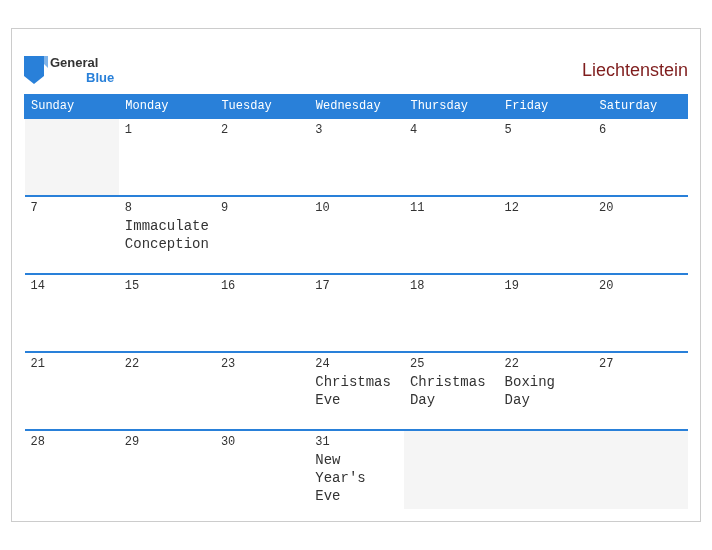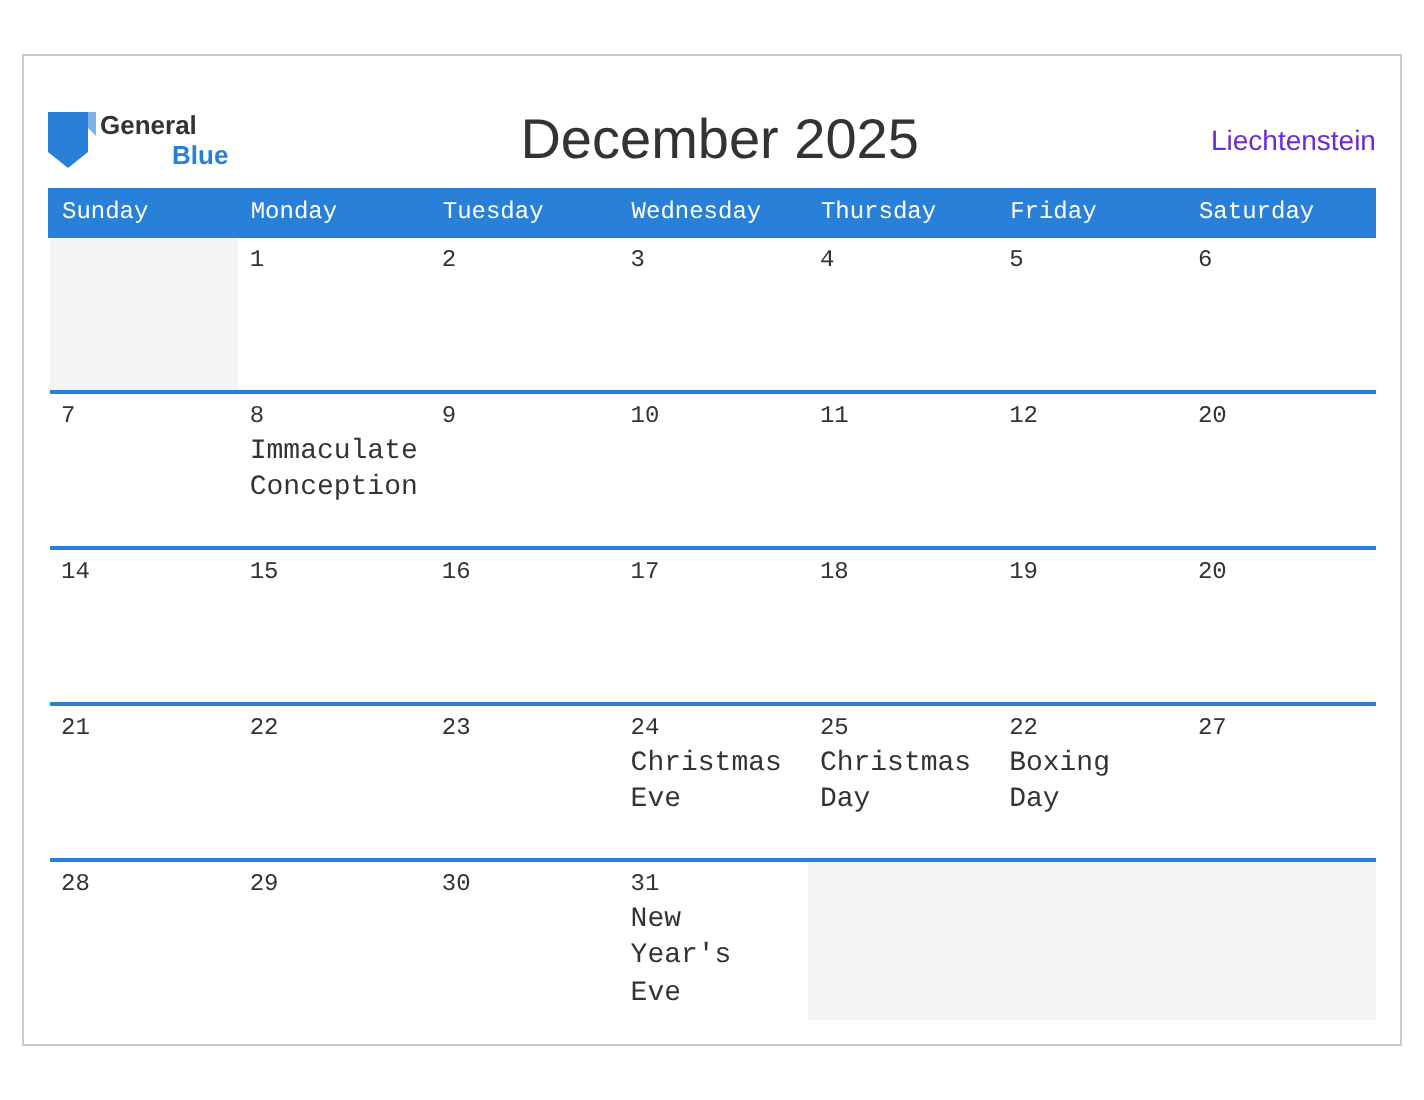--- a/index.html
+++ b/index.html
@@ -50,22 +50,22 @@
       height: 28px;
       margin-right: 2px;
     }
     .month-title {
       font-size: 28px;
       color: #333;
       font-weight: normal;
       text-align: center;
     }
     .country-label {
-      font-size: 14px;
-      color: #6d28d9;
+      font-size: 18px;
+      color: #7f1d1d;
       text-align: right;
     }
     .cal-table {
       width: 100%;
       border-collapse: collapse;
       font-family: Liberation Mono, monospace;
     }
     .cal-table th {
       background: #2980d9;
       color: #fff;
@@ -112,21 +112,20 @@
     <div class="logo">
       <svg class="logo-icon" viewBox="0 0 24 28">
         <polygon points="0,0 20,0 20,20 10,28 0,20" fill="#2980d9"></polygon>
         <polygon points="12,0 24,0 24,12" fill="#2980d9" opacity="0.6"></polygon>
       </svg>
       <div>
         <span class="logo-text-general">General</span>
         <span class="logo-text-blue">Blue</span>
       </div>
     </div>
-    <div class="month-title">December 2025</div>
     <div class="country-label">Liechtenstein</div>
   </div>
 
   <table class="cal-table">
     <thead>
       <tr>
       <th>Sunday</th>
           <th>Monday</th>
           <th>Tuesday</th>
           <th>Wednesday</th>

